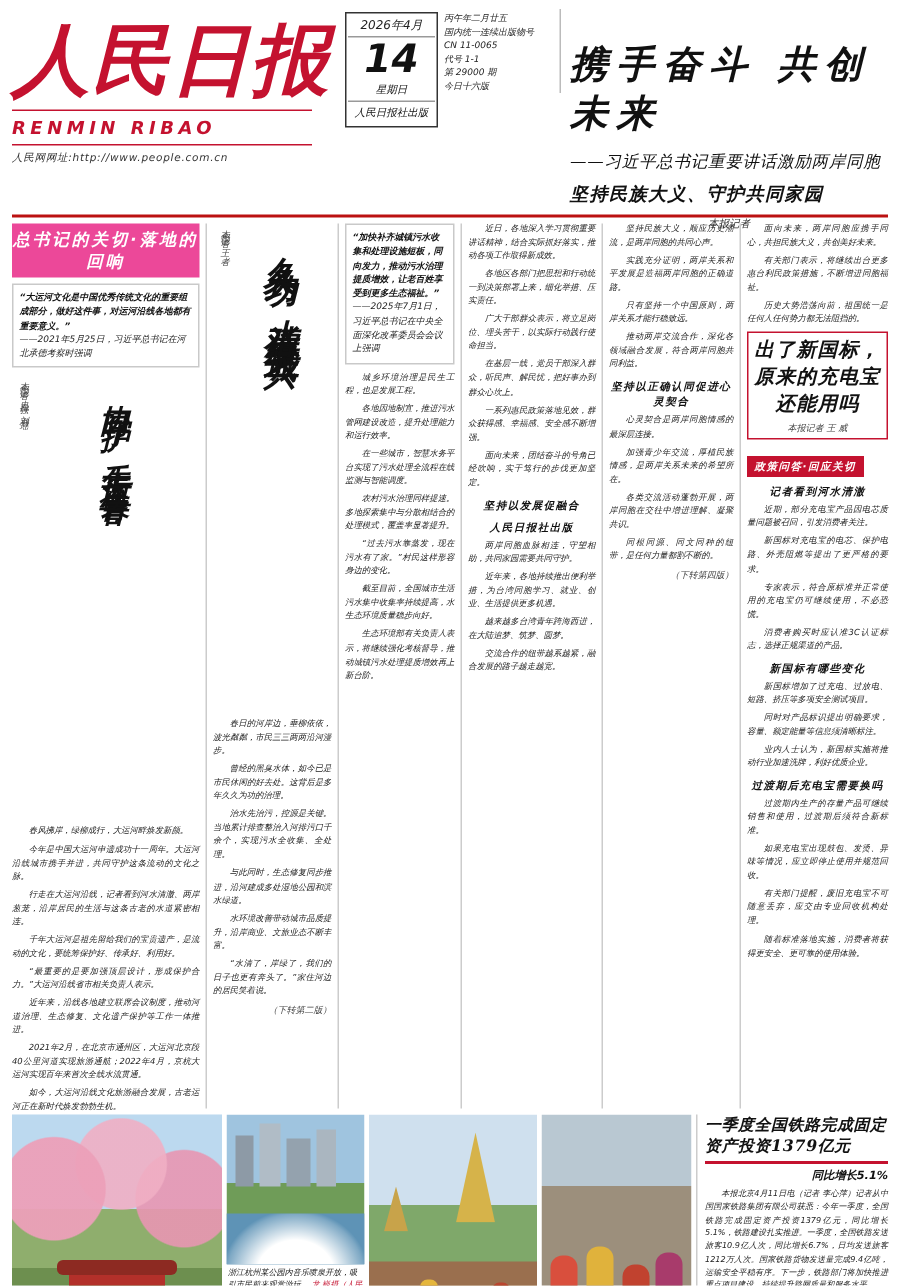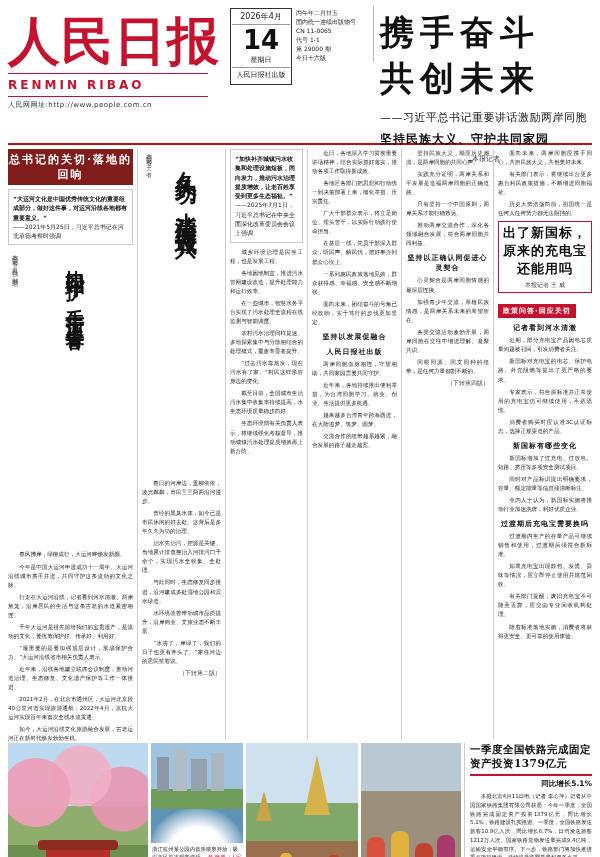--- a/index.html
+++ b/index.html
@@ -3,21 +3,21 @@
 <meta charset="utf-8">
 <style>
   html,body{margin:0;padding:0;}
   body{
     width:600px;height:857px;
     background:#fff;
     font-family:"DejaVu Sans","Liberation Sans",sans-serif;
     color:#111;
     overflow:hidden;
   }
-  .page{position:relative;width:600px;height:857px;box-sizing:border-box;padding:6px 8px 6px 8px;}
+  .page{position:relative;width:600px;height:857px;box-sizing:border-box;padding:6px 8px 6px 8px;font-style:italic;}
 
   
   .masthead{display:flex;align-items:flex-start;height:135px;border-bottom:2px solid #b11;padding-bottom:2px;}
   .mh-left{width:218px;position:relative;}
   .logo{
     font-family:"DejaVu Serif","Liberation Serif",serif;
     font-weight:bold;color:#c4122f;font-size:52px;line-height:1.05;
     letter-spacing:1px;margin-top:8px;
   }
   .logo-pinyin{color:#c4122f;font-size:12px;letter-spacing:3px;margin-top:4px;font-weight:bold;}
@@ -28,37 +28,37 @@
     padding:2px 1px;box-sizing:border-box;
   }
   .mh-date .ymd{font-size:8px;color:#222;border-bottom:1px solid #999;padding-bottom:2px;}
   .mh-date .dd{font-size:26px;font-weight:bold;line-height:1;padding:2px 0;}
   .mh-date .wk{font-size:7px;border-bottom:1px solid #999;padding-bottom:2px;}
   .mh-date .org{font-size:7px;padding:3px 0 1px;line-height:1.4;}
   .mh-meta{width:78px;font-size:6px;line-height:1.5;color:#222;border-right:1px solid #bbb;padding:2px 3px 0 0;box-sizing:border-box;}
   .mh-head{flex:1;padding-left:6px;}
   .mh-title{
     font-family:"DejaVu Serif","Liberation Serif",serif;
-    font-size:34px;font-weight:bold;letter-spacing:6px;margin-top:4px;
+    font-size:25px;font-weight:bold;letter-spacing:6px;margin-top:20px;
   }
   .mh-sub{font-size:11px;margin-top:8px;letter-spacing:.5px;}
   .mh-sub2{font-size:12px;font-weight:bold;margin-top:6px;letter-spacing:1px;}
   .mh-by{font-size:7px;text-align:center;margin-top:6px;color:#333;}
 
   
   .body{display:flex;margin-top:4px;height:590px;}
   .colA{width:130px;border-right:1px solid #ccc;padding-right:4px;box-sizing:border-box;}
   .colB{width:88px;border-right:1px solid #ccc;padding:0 4px;box-sizing:border-box;}
   .colC{width:82px;border-right:1px solid #ccc;padding:0 4px;box-sizing:border-box;}
   .colD{width:94px;border-right:1px solid #ccc;padding:0 4px;box-sizing:border-box;}
   .colE{width:92px;border-right:1px solid #ccc;padding:0 4px;box-sizing:border-box;}
   .colF{flex:1;padding-left:4px;box-sizing:border-box;}
 
   .ribbon{
-    background:#7f1d1d;color:#fff;font-weight:bold;font-size:11px;text-align:center;
+    background:#ec4899;color:#fff;font-weight:bold;font-size:11px;text-align:center;
     padding:3px 0;letter-spacing:2px;margin-bottom:4px;
   }
   .boxed{border:1px solid #c9c9c9;padding:4px;font-size:6px;line-height:1.55;color:#222;margin-bottom:5px;}
   .boxed .lead{font-weight:bold;color:#111;}
 
   .vtitle{
     writing-mode:vertical-rl;text-orientation:upright;
     font-family:"DejaVu Serif","Liberation Serif",serif;
     font-weight:bold;letter-spacing:4px;margin:4px auto 0;
   }

